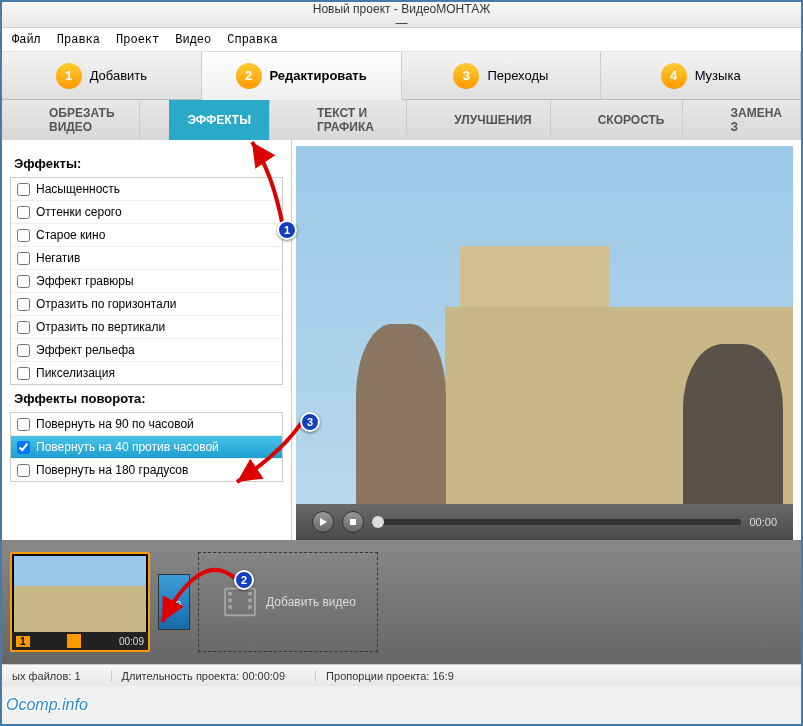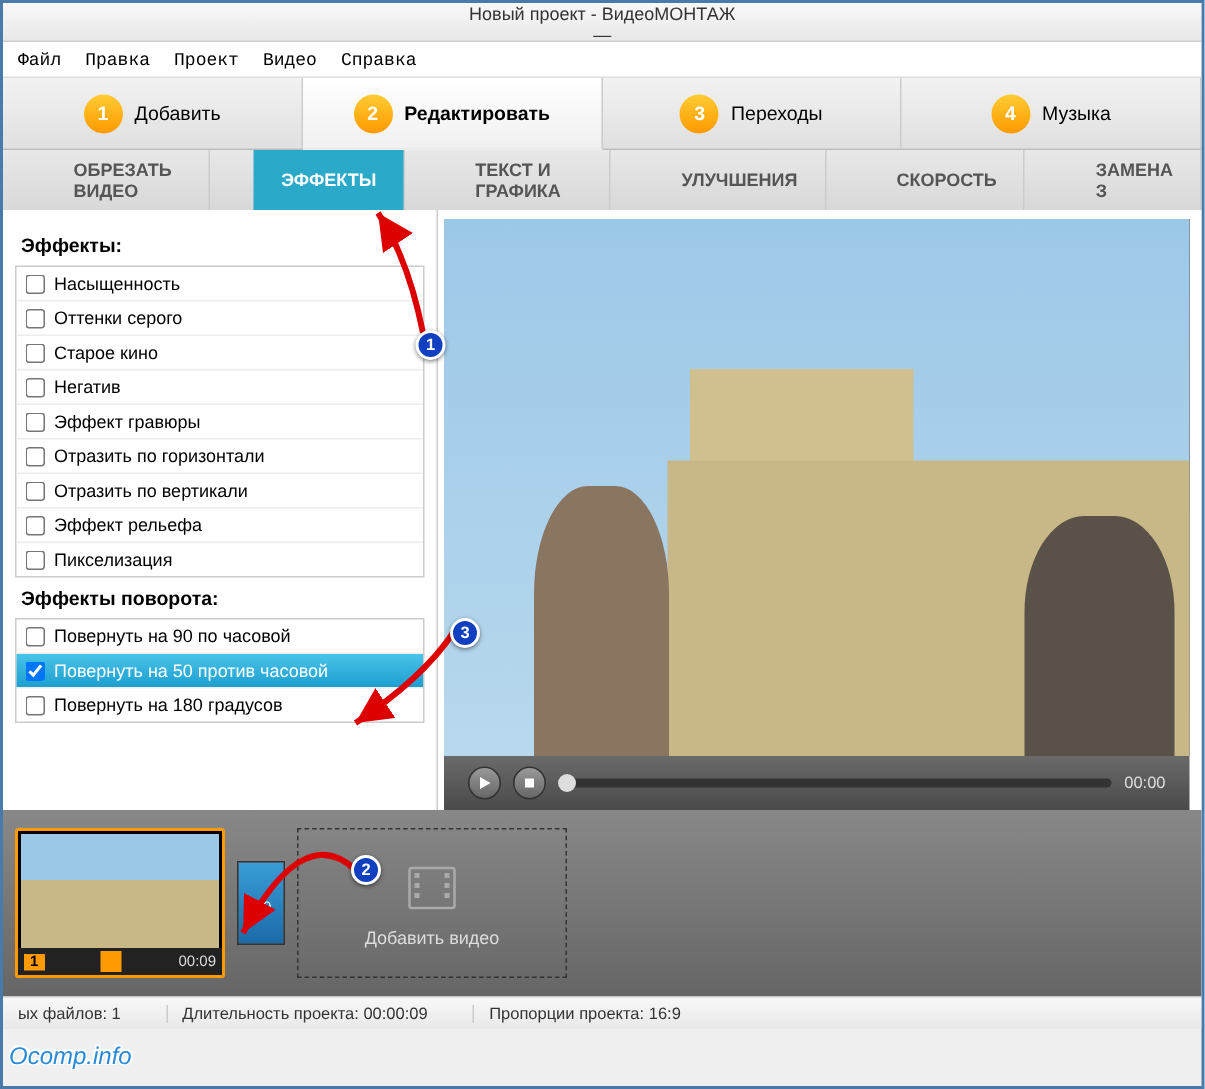--- a/index.html
+++ b/index.html
@@ -44,21 +44,21 @@
 .slider { flex:1; height:6px; background:#333; border-radius:3px; position:relative; }
 .slider .knob { position:absolute; left:0; top:-3px; width:12px; height:12px; border-radius:50%; background:#ddd; }
 .time { color:#ddd; font-size:11px; }
 .timeline { height: 124px; background: linear-gradient(#888,#666); padding: 8px; display:flex; gap:8px; align-items: center; position: relative; }
 .clip { width: 140px; height: 100px; border: 2px solid #ff9900; background:#000; position:relative; border-radius:2px; }
 .clip .thumb { position:absolute; inset:2px 2px 18px 2px; background: linear-gradient(#9cc8e8 40%,#c8b887 40%); }
 .clip .bar { position:absolute; bottom:0; left:0; right:0; height:18px; background:#222; display:flex; align-items:center; justify-content:space-between; padding:0 4px; font-size:10px; color:#ddd; }
 .clip .bar .num { background:#ff9900; color:#000; padding:0 4px; font-weight:bold; }
 .clip .bar .pencil { width:14px; height:14px; background:#ff9900; }
 .trans { width:32px; height:56px; background: linear-gradient(#3a9dd8,#1a6aa8); border:1px solid #333; display:flex; align-items:flex-end; justify-content:center; color:#fff; font-size:10px; padding-bottom:18px; }
-.addvid { width: 180px; height: 100px; border:1px dashed #333; display:flex; flex-direction:column; align-items:center; justify-content:center; color:#ddd; font-size:12px; gap:6px; cursor:pointer; }
+.addvid { width: 180px; height: 100px; border:1px dashed #333; display:flex; flex-direction:row; align-items:center; justify-content:center; color:#ddd; font-size:12px; gap:6px; cursor:pointer; }
 .addvid svg { width:40px; height:40px; fill:#aaa; }
 .statusbar { height:22px; background:linear-gradient(#f8f8f8,#e8e8e8); border-top:1px solid #ccc; display:flex; align-items:center; font-size:11px; color:#333; padding:0 10px; gap:30px; }
 .statusbar .seg { border-left:1px solid #ccc; padding-left:10px; }
 .annot { position:absolute; z-index:100; pointer-events:none; }
 .badge { width:20px; height:20px; border-radius:50%; background:#1040c0; border:2px solid #fff; color:#fff; font-size:11px; font-weight:bold; display:flex; align-items:center; justify-content:center; box-shadow:0 1px 3px rgba(0,0,0,.5); }
 .arrow { stroke:#d00; stroke-width:4; fill:none; }
 .arrowhead { fill:#d00; }
 .watermark { position:absolute; left:4px; bottom:10px; font-size:16px; font-weight:normal; color:#2a8ad8; text-shadow:1px 1px 0 #fff,-1px -1px 0 #fff,1px -1px 0 #fff,-1px 1px 0 #fff; font-style:italic; z-index:50; }
 </style>
 </head>
@@ -149,21 +149,21 @@
         </div>
     </div>
     <h4>Эффекты поворота:</h4>
     <div class="efflist">
       <div class="effrow">
           <input type="checkbox" style="">
           <span>Повернуть на 90 по часовой</span>
         </div>
       <div class="effrow sel">
           <input type="checkbox" checked="" style="">
-          <span>Повернуть на 50 против часовой</span>
+          <span>Повернуть на 40 против часовой</span>
         </div>
       <div class="effrow">
           <input type="checkbox" style="">
           <span>Повернуть на 180 градусов</span>
         </div>
     </div>
   </div>
 
   <div class="preview">
     <div class="video">

